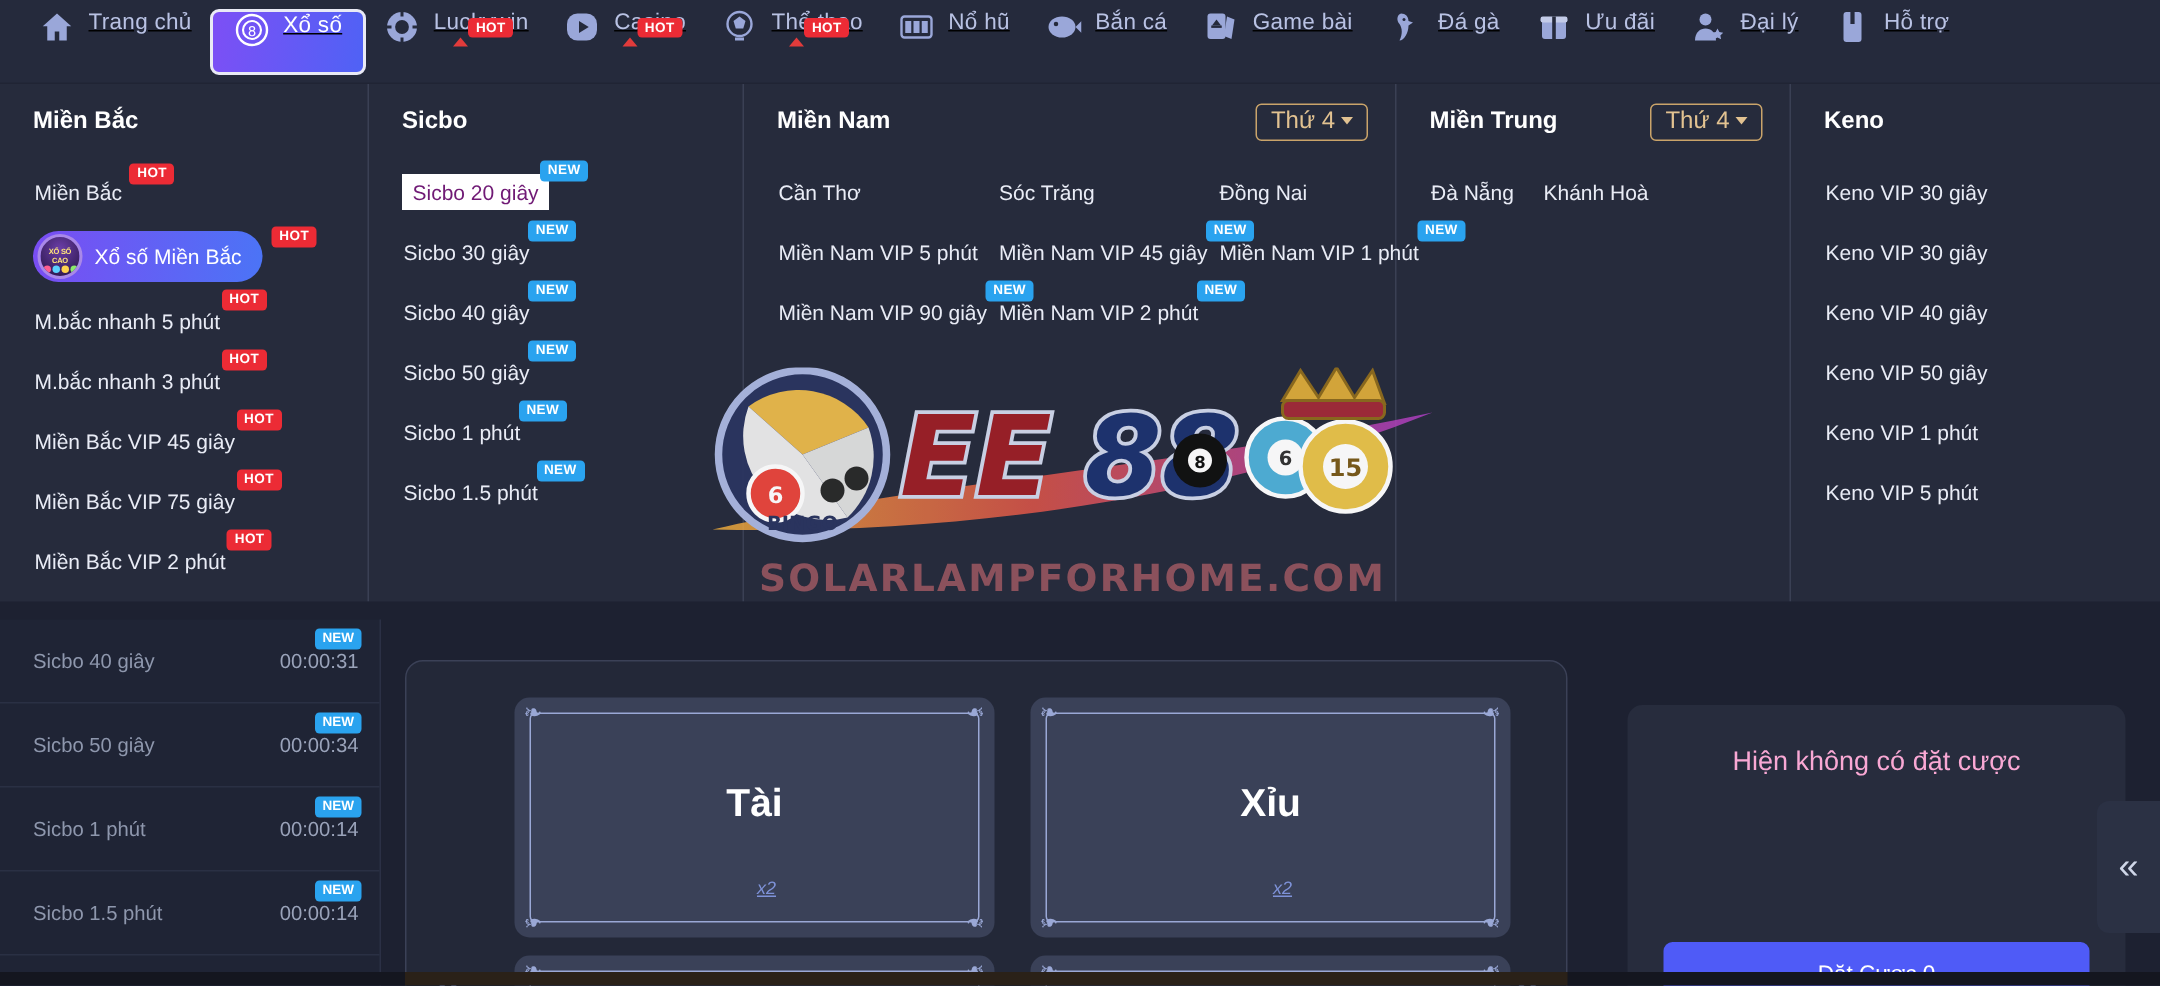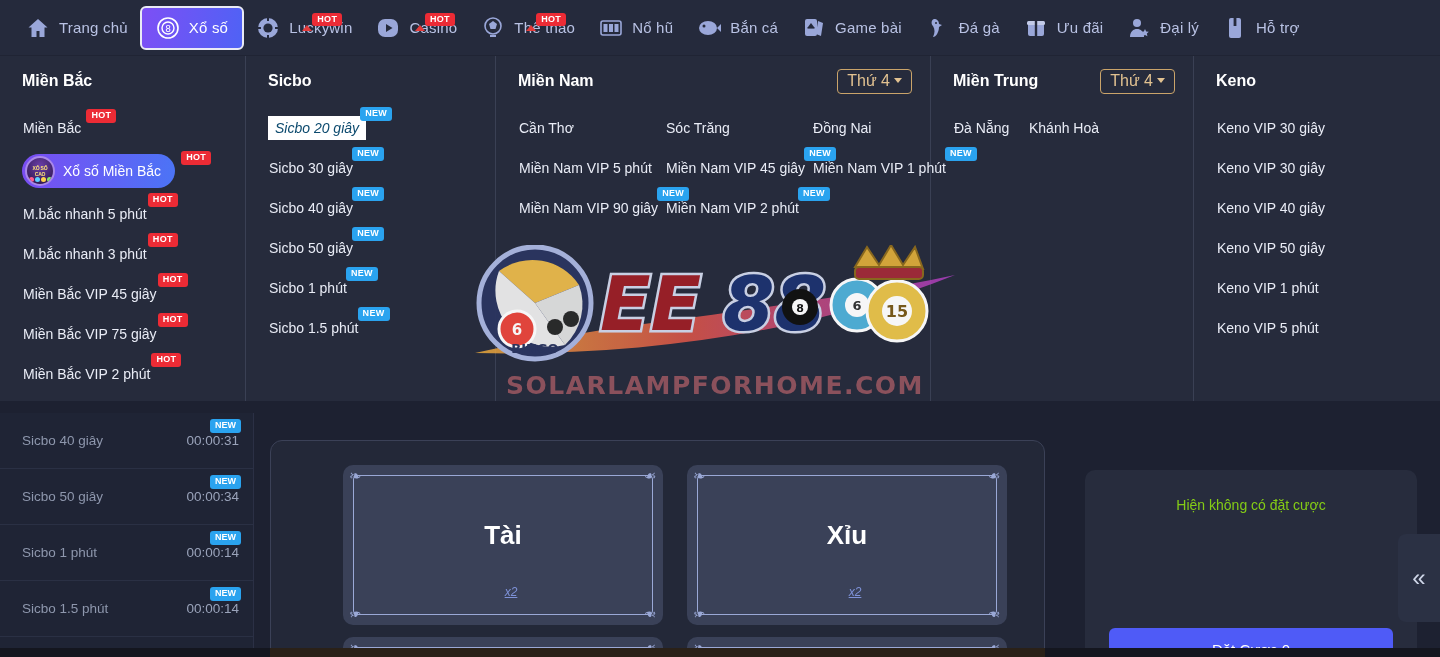--- a/index.html
+++ b/index.html
@@ -15,25 +15,26 @@
   .topnav {
     position: absolute; left: 0; top: 0; width: 1440px; height: 56px;
     background: #252a3c;
     display: flex; align-items: center;
     padding-left: 14px;
     z-index: 40;
     border-bottom: 1px solid #202434;
   }
   .nav-item {
     position: relative;
-    display: flex; align-items: center; gap: 9px;
+    display: flex; gap: 9px;
     height: 44px; padding: 0 12px;
     border-radius: 6px;
     cursor: pointer;
     white-space: nowrap;
+    text-decoration: underline;
   }
   .nav-item .nlabel {
     color: #b9c2e4; font-size: 15px; letter-spacing: .2px;
   }
   .nav-item.active {
     background: linear-gradient(100deg, #7d4ff5 0%, #4f62f5 100%);
     border: 2px solid #e9eaf5;
     padding: 0 14px;
   }
   .nav-item.active .nlabel { color: #ffffff; }
@@ -86,21 +87,21 @@
 
   .mlist { display: flex; flex-direction: column; }
   .mgrid { display: grid; grid-template-columns: 1fr 1fr 1fr; column-gap: 6px; }
   .mitem {
     position: relative; display: inline-flex; align-items: center;
     color: #e9ecf6; font-size: 14px; height: 40px; cursor: pointer;
     width: fit-content;
     white-space: nowrap;
   }
   .mitem .txt { position: relative; z-index: 2; padding: 3px 1px; }
-  .mitem.hovered .txt { background: #ffffff; color: #0c4a6e; padding: 4px 7px; font-style: italic; }
+  .mitem.hovered .txt { background: #ffffff; color: #701a75; padding: 4px 7px; }
   .badge {
     position: absolute; top: -1px; right: -30px; z-index: 3;
     font-size: 9px; font-weight: bold; color: #fff;
     padding: 1px 5px 2px; border-radius: 3px; line-height: 11px;
     letter-spacing: .3px;
   }
   .badge.hot { background: #ec2b35; }
   .badge.new { background: #2aa3ef; }
 
   .pill {
@@ -198,21 +199,21 @@
   .arrow.left  { left: 20px;  top: 196px; }
   .arrow.right { right: 18px; top: 196px; }
 
   
   .betpanel {
     position: absolute; left: 1085px; top: 414px; width: 332px; height: 226px;
     background: #272c3d; border-radius: 10px;
   }
   .bet-empty {
     position: absolute; left: 0; top: 27px; width: 100%; text-align: center;
-    color: #84cc16; font-size: 14px;
+    color: #f9a8d4; font-size: 18px;
   }
   .bet-btn {
     position: absolute; left: 24px; bottom: 26px; width: 284px; height: 42px;
     background: #4f5bf7; border: none; border-radius: 6px;
     color: #fff; font-size: 15px; cursor: pointer;
     font-family: "Liberation Sans", sans-serif;
   }
   .collapse-tab {
     position: absolute; right: 0; top: 478px; width: 42px; height: 88px;
     background: #2b3144; border-radius: 8px 0 0 8px;

